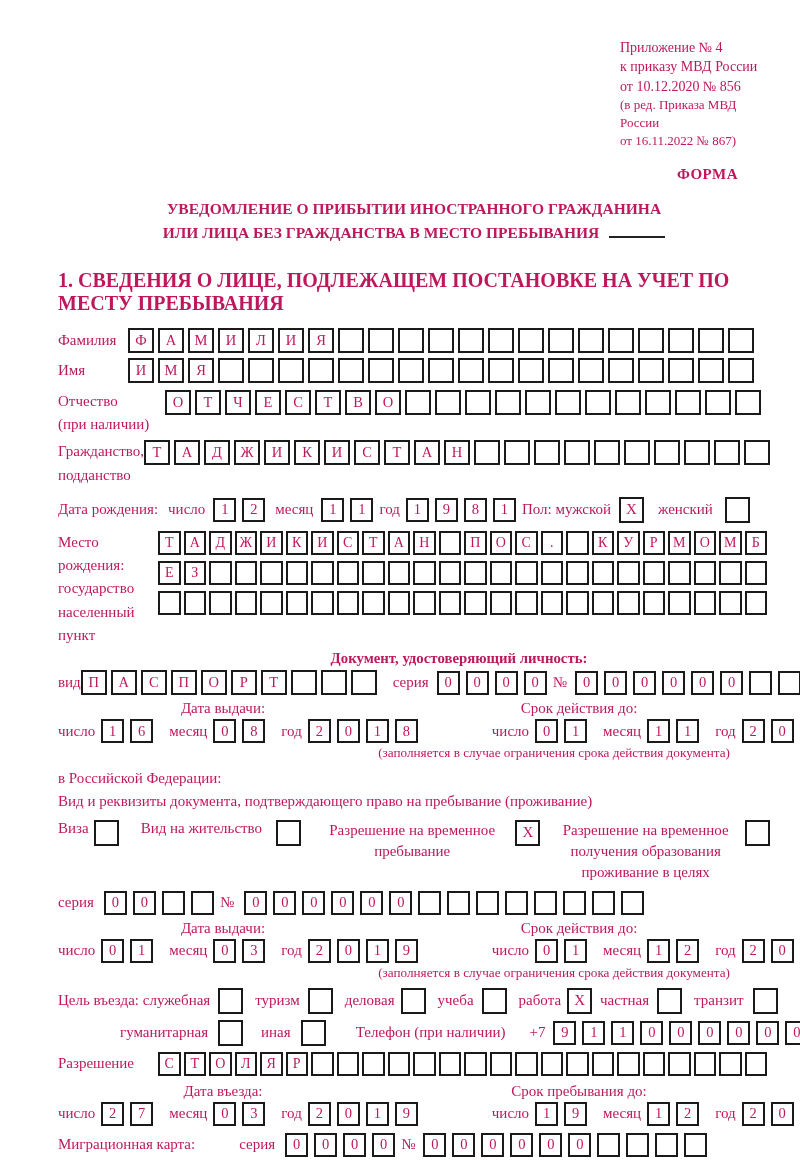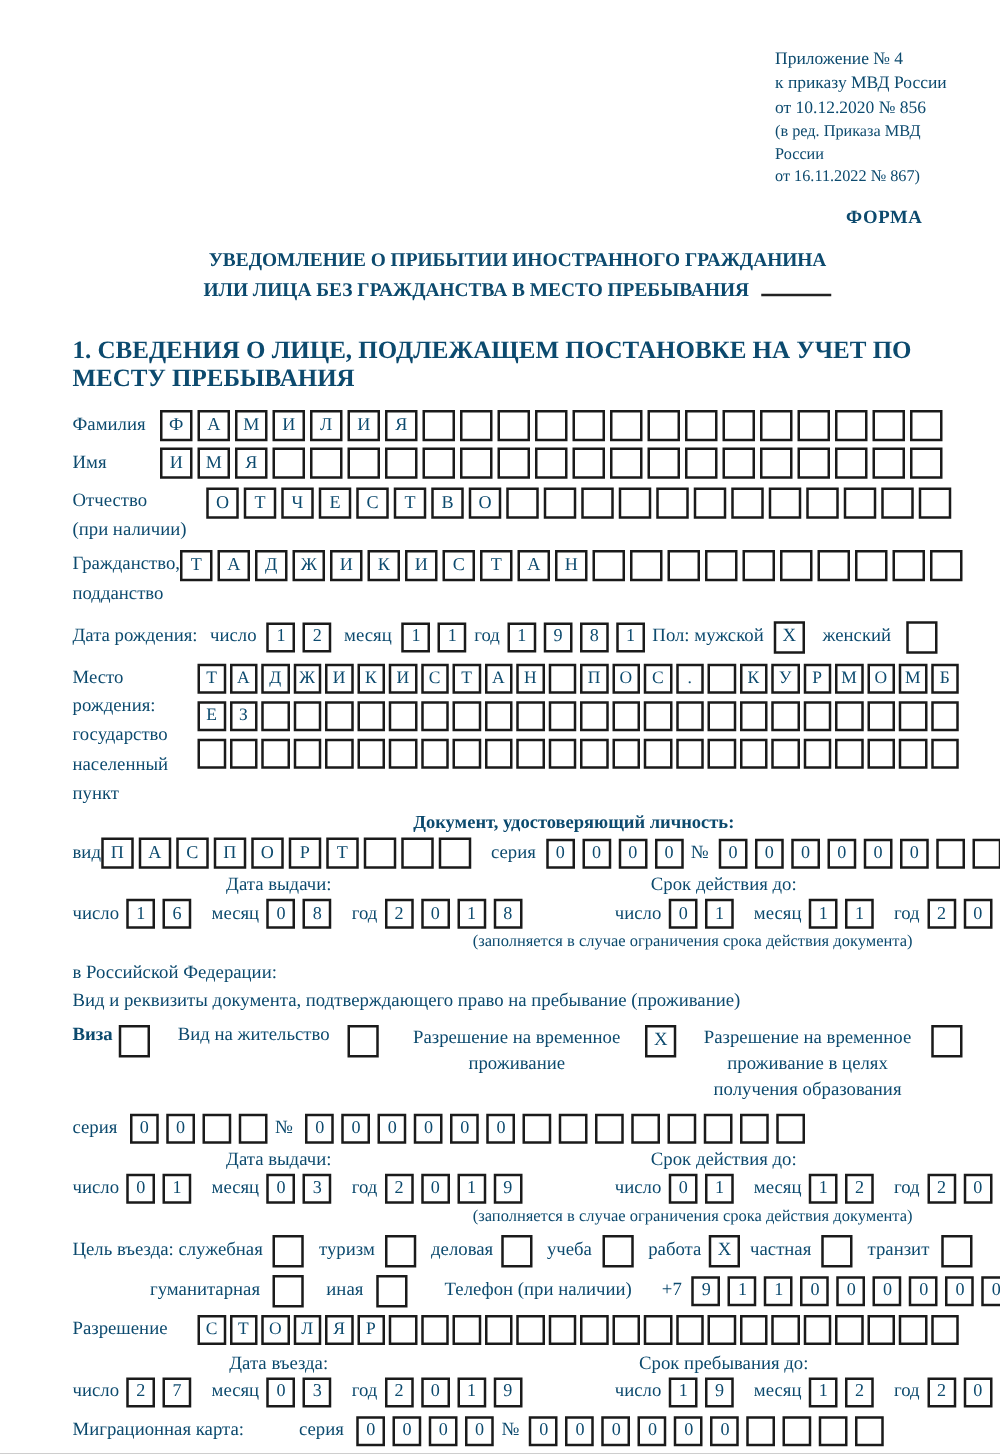--- a/index.html
+++ b/index.html
@@ -1,18 +1,18 @@
 <!DOCTYPE html>
 <html><head>
 <meta charset="utf-8">
 <style>
   html,body { margin:0; padding:0; background:#888; }
   .page {
     width:800px; height:1163px; background:#ffffff; margin:0 auto;
-    font-family:"Liberation Serif", serif; color:#0c4a6e;
+    font-family:"Liberation Serif", serif; color:#be185d;
     box-sizing:border-box; padding:38px 30px 0 58px; overflow:hidden;
     position:relative;
   }
   .ref-block { margin-left:562px; font-size:14px; line-height:1.38; }
   .ref-block .sm { font-size:13px; }
   .forma { text-align:right; padding-right:32px; font-weight:bold; font-size:15px; margin-top:16px; letter-spacing:0.5px; }
   .title { text-align:center; font-weight:bold; font-size:15.5px; line-height:1.55; margin-top:14px; }
   .blank-line { display:inline-block; width:56px; border-bottom:2px solid #222; height:12px; margin-left:10px; }
   .sec-title { font-weight:bold; font-size:20px; margin-top:24px; }
 
@@ -380,33 +380,33 @@
   </div>
 
   <div class="note" style="margin-top:2px;">(заполняется в случае ограничения срока действия документа)</div>
 
   <div class="para" style="margin-top:6px;">
     <div>в Российской Федерации:</div>
     <div>Вид и реквизиты документа, подтверждающего право на пребывание (проживание)</div>
   </div>
 
   <div class="frow top" style="margin-top:6px;">
-    <span class="lbl" style="margin-right:5px;font-weight:bold;">Виза</span>
+    <span class="lbl" style="margin-right:5px;">Виза</span>
     <span class="cb"></span>
     <span class="lbl" style="margin:0 14px 0 22px;">Вид на жительство</span>
     <span class="cb"></span>
     <span class="mlbl" style="width:198px; margin:0 10px 0 18px;">
       <div>Разрешение на временное</div>
-      <div>проживание</div>
+      <div>пребывание</div>
     </span>
     <span class="cb">X</span>
     <span class="mlbl" style="width:190px; margin:0 10px 0 16px;">
       <div>Разрешение на временное</div>
+      <div>получения образования</div>
       <div>проживание в целях</div>
-      <div>получения образования</div>
     </span>
     <span class="cb"></span>
   </div>
 
   <div class="frow" style="margin-top:8px;">
     <span class="lbl" style="margin-right:10px;">серия</span>
     <span class="cells date">
         <span class="cell">0</span>
         <span class="cell">0</span>
         <span class="cell"></span>

